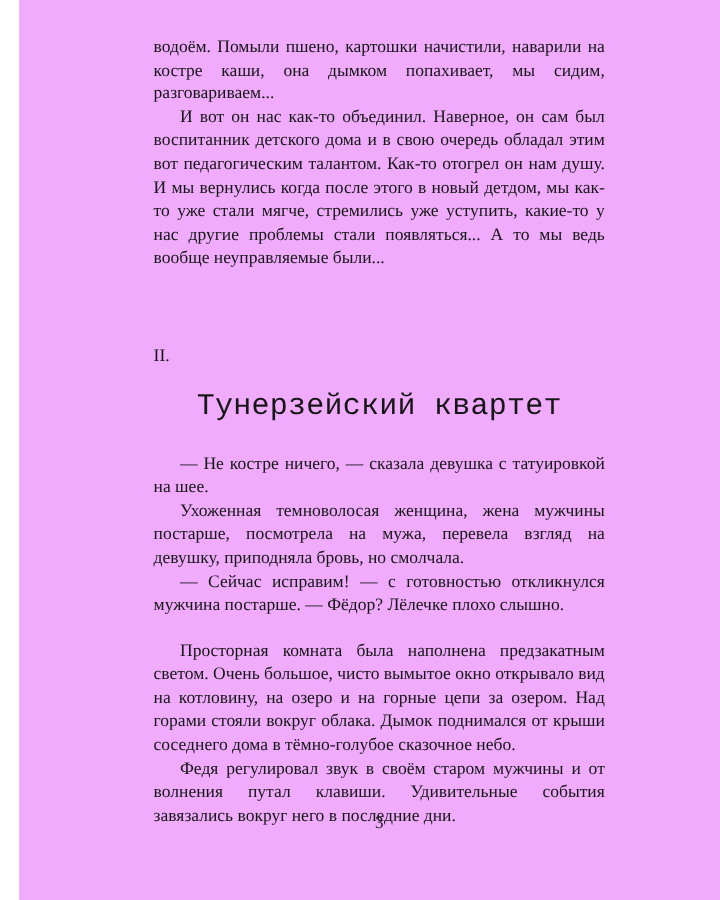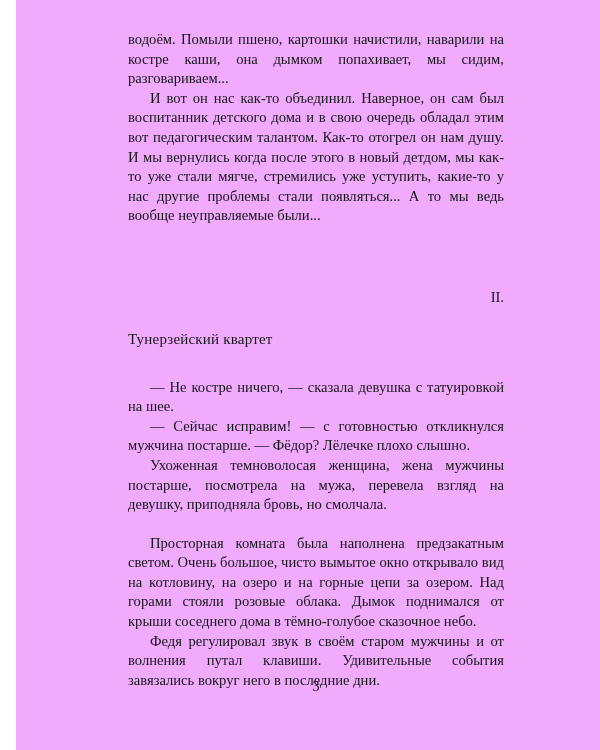--- a/index.html
+++ b/index.html
@@ -35,31 +35,32 @@
     line-height: 19.6px;
     text-align: justify;
     text-justify: inter-word;
     hyphens: manual;
   }
   p.indent {
     text-indent: 22px;
   }
   .chapter-number {
     margin-top: 62px;
-    text-align: right;
+    text-align: left;
     font-size: 14.6px;
     line-height: 19.6px;
   }
   .chapter-title {
     margin-top: 18px;
     margin-bottom: 26px;
-    text-align: left;
-    font-size: 15px;
+    text-align: center;
+    font-size: 25px;
     line-height: 26px;
     letter-spacing: 0.2px;
+    font-family: Liberation Mono, monospace;
   }
   .gap-para {
     height: 19px;
   }
   .page-number {
     position: absolute;
     left: 0;
     top: 678px;
     width: 600px;
     text-align: center;
@@ -73,24 +74,24 @@
 <div class="page">
   <div class="text-column">
 
     <p>водоём. Помыли пшено, картошки начистили, наварили на костре каши, она дымком попахивает, мы сидим, разговариваем...</p>
     <p class="indent">И вот он нас как-то объединил. Наверное, он сам был воспитанник детского дома и в свою очередь обладал этим вот педагогическим талантом. Как-то отогрел он нам душу. И мы вернулись когда после этого в новый детдом, мы как-то уже стали мягче, стремились уже уступить, какие-то у нас другие проблемы стали появляться... А то мы ведь вообще неуправляемые были...</p>
 
     <div class="chapter-number">II.</div>
     <div class="chapter-title">Тунерзейский квартет</div>
 
     <p class="indent">— Не костре ничего, — сказала девушка с татуировкой на шее.</p>
+    <p class="indent">Ухоженная темноволосая женщина, жена мужчины постарше, посмотрела на мужа, перевела взгляд на девушку, приподняла бровь, но смолчала.</p>
     <p class="indent">— Сейчас исправим! — с готовностью откликнулся мужчина постарше. — Фёдор? Лёлечке плохо слышно.</p>
-    <p class="indent">Ухоженная темноволосая женщина, жена мужчины постарше, посмотрела на мужа, перевела взгляд на девушку, приподняла бровь, но смолчала.</p>
 
     <div class="gap-para"></div>
 
-    <p class="indent">Просторная комната была наполнена предзакатным светом. Очень большое, чисто вымытое окно открывало вид на котловину, на озеро и на горные цепи за озером. Над горами стояли розовые облака. Дымок поднимался от крыши соседнего дома в тёмно-голубое сказочное небо.</p>
+    <p class="indent">Просторная комната была наполнена предзакатным светом. Очень большое, чисто вымытое окно открывало вид на котловину, на озеро и на горные цепи за озером. Над горами стояли вокруг облака. Дымок поднимался от крыши соседнего дома в тёмно-голубое сказочное небо.</p>
     <p class="indent">Федя регулировал звук в своём старом мужчины и от волнения путал клавиши. Удивительные события завязались вокруг него в последние дни.</p>
 
   </div>
 
   <div class="page-number">3</div>
 </div>
 
 </body></html>

